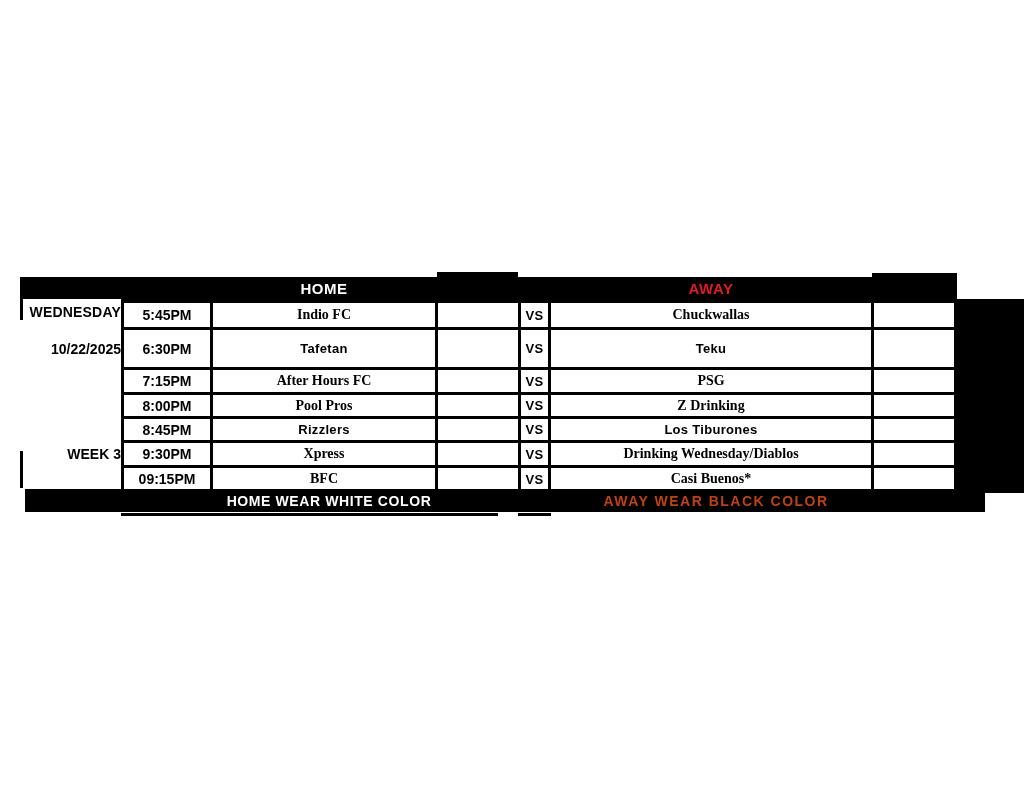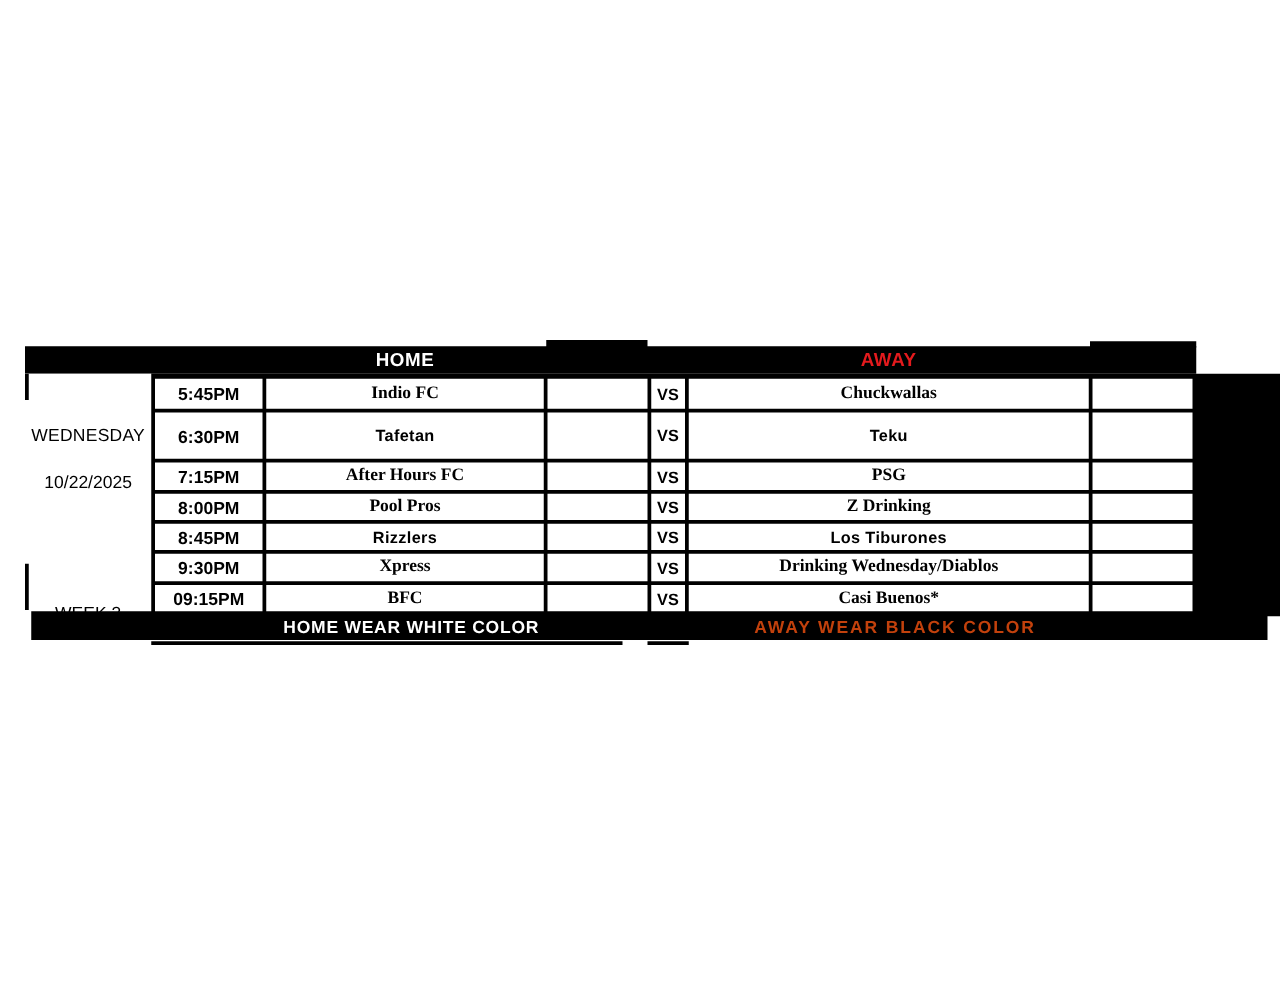--- a/index.html
+++ b/index.html
@@ -6,35 +6,35 @@
   body{
     width:1024px;height:791px;position:relative;background:#ffffff;
     font-family:"Liberation Sans","DejaVu Sans",sans-serif;
     -webkit-font-smoothing:antialiased;
   }
   .sched-wrap{position:absolute;left:20px;top:277px;width:937px;height:245px;}
 
   
   .band{position:absolute;left:0;background:#000;width:937px;}
   .band.header{top:0;height:22px;}
-  .band.footer{top:212px;height:23px;left:5px;width:960px;padding-left:29px;}
+  .band.footer{top:212px;height:23px;left:5px;width:960px;}
   .band-label{position:absolute;top:0;height:100%;display:flex;align-items:center;justify-content:center;
     font-weight:bold;font-size:15px;letter-spacing:.5px;}
   .lbl-home{left:193px;width:222px;color:#ffffff;}
   .lbl-away{left:531px;width:320px;}
   .lbl-home-note{left:139px;width:330px;color:#ffffff;font-size:14px;letter-spacing:.6px;}
   .lbl-away-note{left:531px;width:320px;font-size:14px;letter-spacing:1.5px;}
 
   
   .tab-a{position:absolute;left:417px;top:-5px;width:81px;height:6px;background:#000;}
   .tab-b{position:absolute;left:852px;top:-4px;width:85px;height:5px;background:#000;}
 
   
   .date-panel{position:absolute;left:0;top:22px;width:101px;height:190px;background:#fff;}
-  .date-panel span{position:absolute;left:0;width:100%;text-align:center;font-weight:normal;font-size:14px;color:#000;margin-top:36px;}
+  .date-panel span{position:absolute;left:0;width:100%;text-align:right;font-weight:bold;font-size:14px;color:#000;}
   .day-label{top:5px;font-size:13px;letter-spacing:.2px;}
   .date-label{top:42px;}
   .week-label{top:147px;}
   
   .stub-left-top{position:absolute;left:0;top:22px;width:3px;height:21px;background:#000;}
   .stub-left-bottom{position:absolute;left:0;top:174px;width:3px;height:37px;background:#000;}
   
   .stub-bottom-a{position:absolute;left:101px;top:236px;width:377px;height:3px;background:#000;}
   .stub-bottom-b{position:absolute;left:498px;top:236px;width:33px;height:3px;background:#000;}
 

